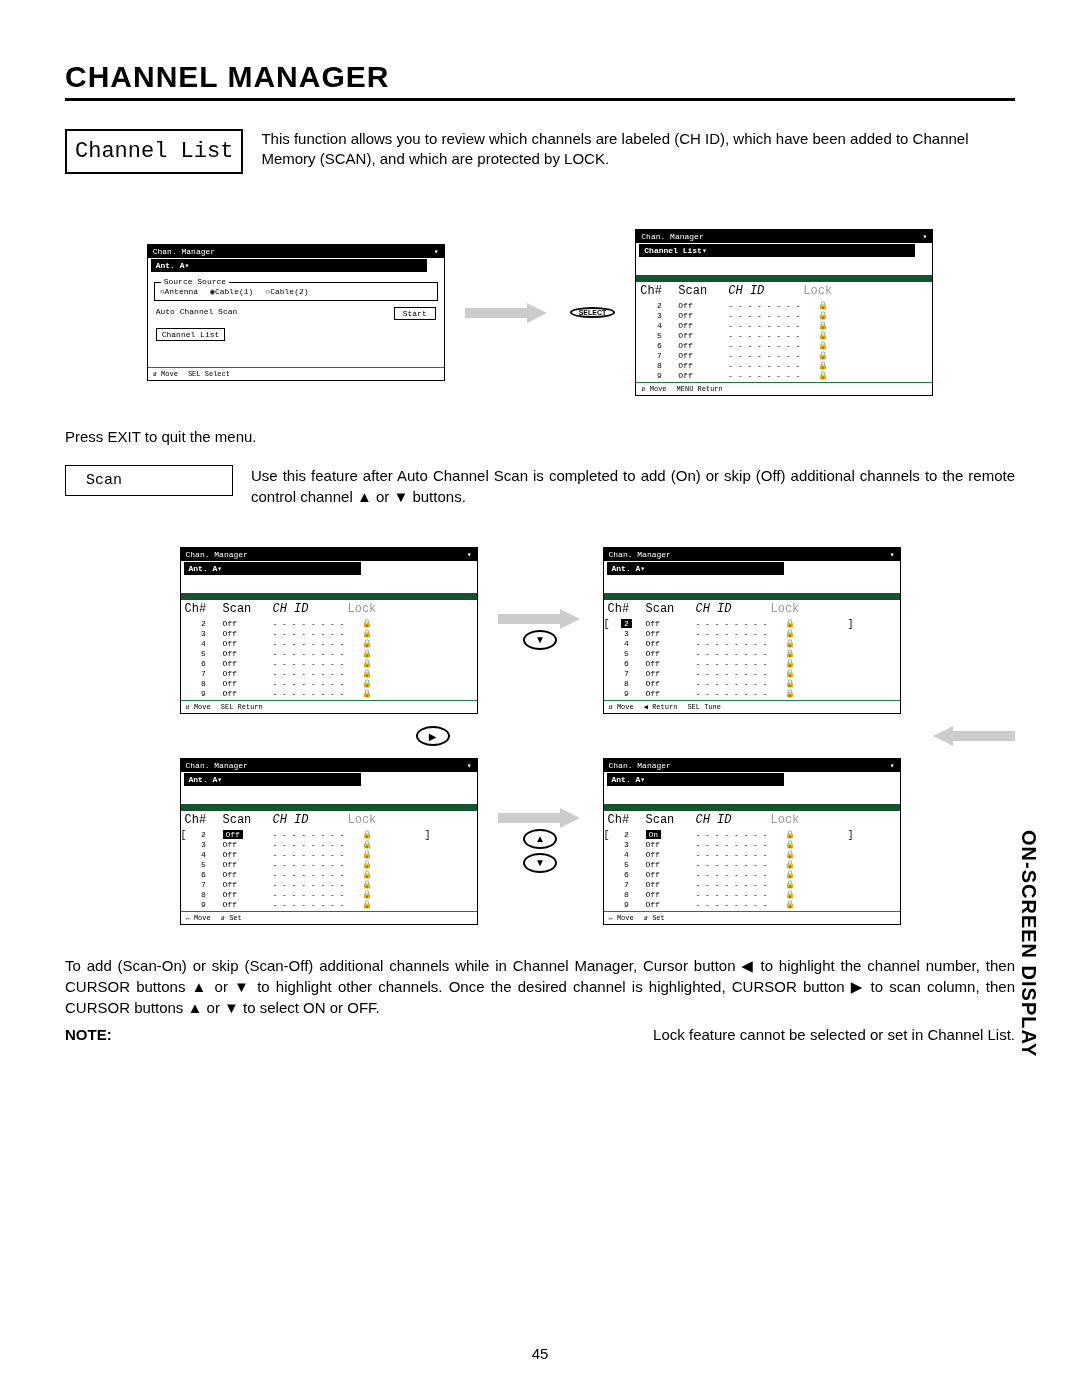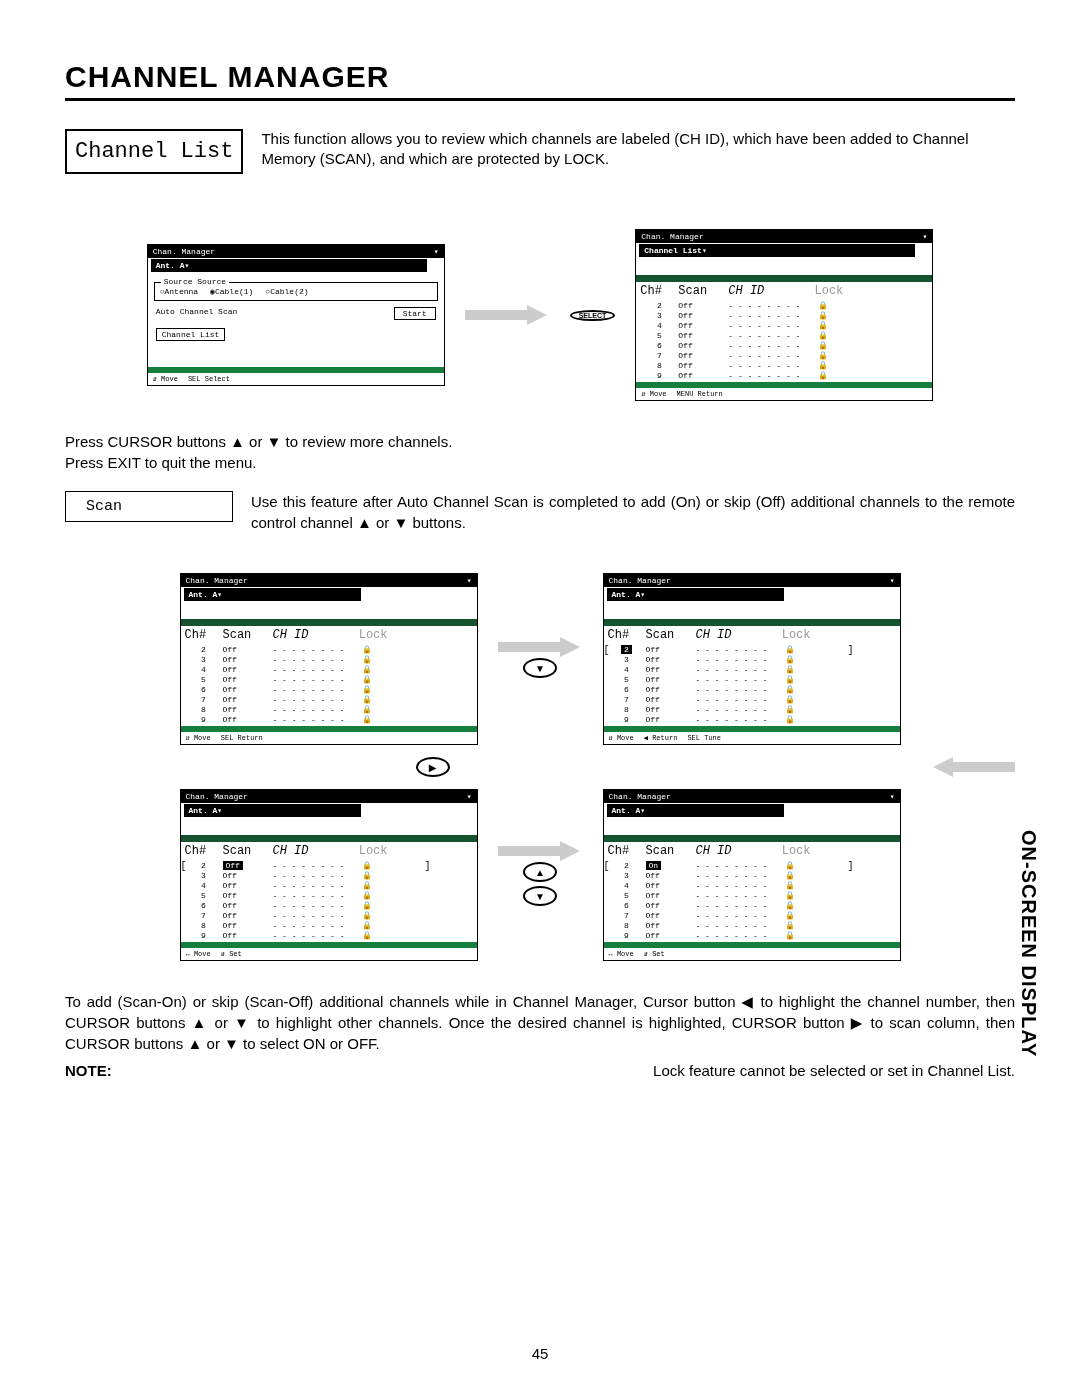--- a/index.html
+++ b/index.html
@@ -113,35 +113,35 @@
   .osd-table-head {
     display: flex;
     font-size: 12px;
     padding: 2px 4px;
     border-top: 7px solid #14532d;
     margin-top: 18px;
   }
   .osd-table-head span:nth-child(1){ width: 38px; }
   .osd-table-head span:nth-child(2){ width: 50px; }
   .osd-table-head span:nth-child(3){ width: 75px; font-style: italic; }
-  .osd-table-head span:nth-child(4){ width: 40px; color: #999; text-align: right; }
+  .osd-table-head span:nth-child(4){ width: 40px; color: #999; }
   .osd-table {
     padding: 0 4px 2px 4px;
   }
   .osd-row {
     display: flex;
     font-size: 8px;
     padding: 0.5px 0;
   }
   .osd-row span:nth-child(1){ width: 38px; text-align: center; }
   .osd-row span:nth-child(2){ width: 50px; }
   .osd-row span:nth-child(3){ width: 75px; }
   .osd-row span:nth-child(4){ width: 40px; text-align: center; color: #bbb; }
   .osd-foot {
-    border-top: 6px solid #15803d;
+    border-top: 1px solid #15803d;
     padding: 2px 5px;
     font-size: 7px;
     display: flex;
     gap: 10px;
   }
   .osd-hl {
     background: #000;
     color: #fff;
     padding: 0 3px;
   }
@@ -400,21 +400,20 @@
           </div>
       </div>
       <div class="osd-foot">
           <span>⇵ <span>Move</span></span>
           <span>MENU <span>Return</span></span>
         </div>
     </div>
   </div>
 
   <div class="mid-text">
-    <div>Press CURSOR buttons ▲ or ▼ to review more channels.</div>
     <div>Press EXIT to quit the menu.</div>
   </div>
 
   <div class="scan-row">
     <div class="scan-label">Scan</div>
     <div class="scan-text">Use this feature after Auto Channel Scan is completed to add (On) or skip (Off) additional channels to the remote control channel ▲ or ▼ buttons.</div>
   </div>
 
   <div class="diagram-row flow-block">
     <div class="osd">

